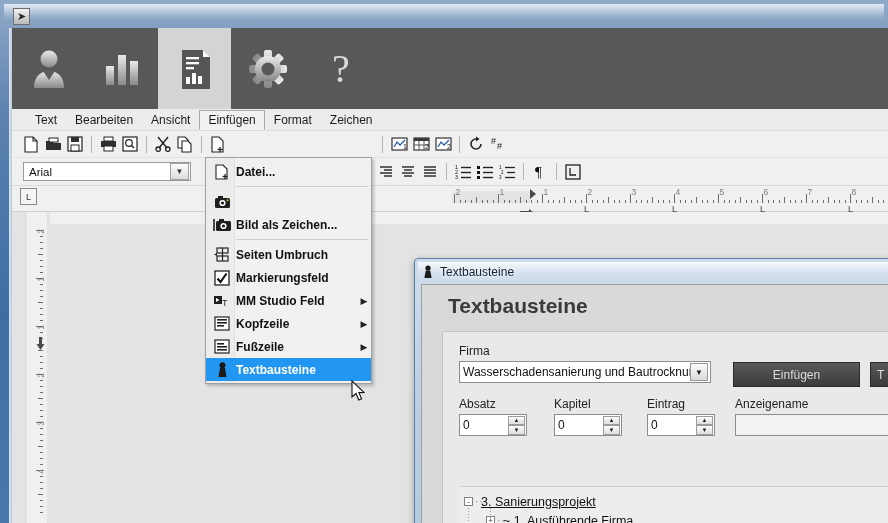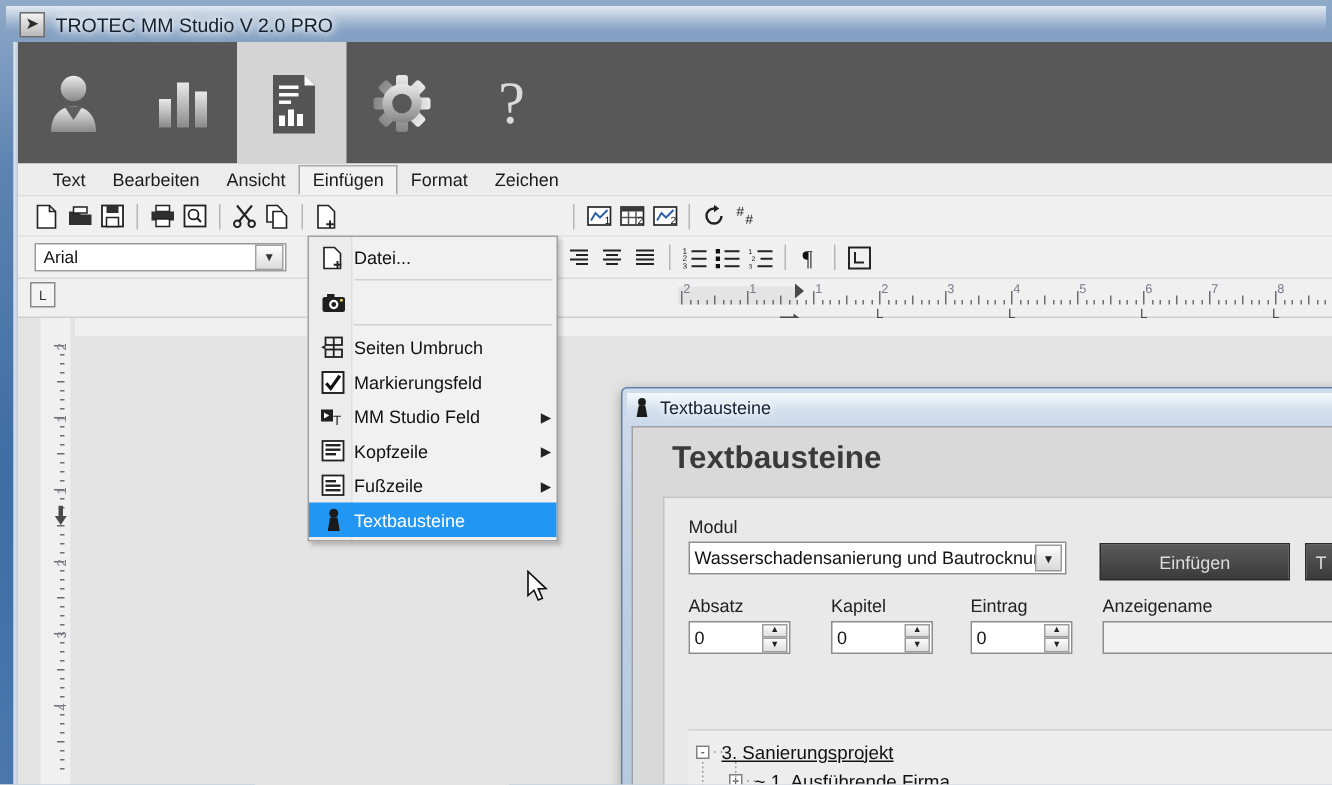--- a/index.html
+++ b/index.html
@@ -153,21 +153,21 @@
   }
   .ditem {
     height:23px; display:flex; align-items:center; position:relative;
     cursor:default; font-size:12px; color:#111; padding-left:2px;
   }
   .ditem.sel { background:#2196f3; color:#fff; }
   .ditem .dicon {
     width:28px; height:21px; display:flex; align-items:center; justify-content:center;
     flex:0 0 28px;
   }
-  .ditem .dlabel { flex:1; }
+  .ditem .dlabel { flex:1;font-weight:bold; }
   .ditem .darrow { width:14px; font-size:9px; color:#222; text-align:center; }
   .dsep { height:1px; background:#cfcfcf; margin:3px 3px 3px 30px; }
   .dgutter {
     position:absolute; left:0; top:0; bottom:0; width:29px; background:#ececec;
     border-right:1px solid #e0e0e0;
   }
 
   #cursor-arrow { position:absolute; left:342px; top:352px; z-index:80; }
 
   
@@ -261,21 +261,20 @@
   }
 </style>
 </head>
 <body>
 
 <div id="os-window">
 
   <div id="titlebar">
     <div class="tbshine"></div>
     <div class="win-icon">➤</div>
-    <div class="win-title">TROTEC MM Studio V 2.0 PRO</div>
   </div>
 
   <div id="client">
     <div id="client-left-edge"></div>
 
     <div id="ribbon">
       <div class="ribtab">
         <svg class="ribicon" width="46" height="46" viewBox="0 0 46 46">
           <defs>
               <linearGradient id="gp" x1="0" y1="0" x2="0" y2="1">
@@ -734,20 +733,32 @@
           <svg width="17" height="14" viewBox="0 0 17 14">
               <rect x="1" y="3" width="15" height="10" rx="1.5" fill="#1f1f1f"></rect>
               <rect x="4" y="1" width="5" height="3" fill="#1f1f1f"></rect>
               <circle cx="8.5" cy="8" r="3.1" fill="#fff"></circle>
               <circle cx="8.5" cy="8" r="1.6" fill="#1f1f1f"></circle>
               <circle cx="13.6" cy="5.2" r="1" fill="#e8d24a"></circle>
             </svg>
         </span>
       </div>
 
+      <div class="ditem">
+        <span class="dicon">
+          <svg width="19" height="14" viewBox="0 0 19 14">
+              <line x1="1" y1="1" x2="1" y2="13" stroke="#1f1f1f" stroke-width="1.6"></line>
+              <rect x="3" y="3" width="15" height="10" rx="1.5" fill="#1f1f1f"></rect>
+              <rect x="6" y="1" width="5" height="3" fill="#1f1f1f"></rect>
+              <circle cx="10.5" cy="8" r="3.1" fill="#fff"></circle>
+              <circle cx="10.5" cy="8" r="1.6" fill="#1f1f1f"></circle>
+            </svg>
+        </span>
+        <span class="dlabel">Bild als Zeichen...</span>
+      </div>
 
       <div class="dsep"></div>
 
       <div class="ditem">
         <span class="dicon">
           <svg width="17" height="15" viewBox="0 0 17 15">
               <rect x="3" y="1" width="11" height="5" fill="none" stroke="#222" stroke-width="1.2"></rect>
               <rect x="3" y="9" width="11" height="5" fill="none" stroke="#222" stroke-width="1.2"></rect>
               <line x1="8.5" y1="1" x2="8.5" y2="14" stroke="#222" stroke-width="1.2"></line>
               <path d="M0 7.5 L3 6 L3 9 Z" fill="#222"></path>
@@ -838,21 +849,21 @@
         <span class="dlgtext">Textbausteine</span>
       </div>
 
       <div id="dlg-body">
         <div id="dlg-head">Textbausteine</div>
 
         <div id="dlg-inner">
 
           <div style="display:flex; align-items:flex-start;">
             <div>
-              <div class="fldlabel">Modul</div>
+              <div class="fldlabel">Firma</div>
               <div class="combo">
                 <span class="cval">Wasserschadensanierung und Bautrocknun</span>
                 <span class="cdrop">▼</span>
               </div>
             </div>
             <div style="margin-left:22px; margin-top:18px; display:flex; gap:10px;">
               <div class="darkbtn" style="width:127px;">Einfügen</div>
               <div class="darkbtn" style="width:110px; padding-left:6px; justify-content:flex-start;">T</div>
             </div>
           </div>

